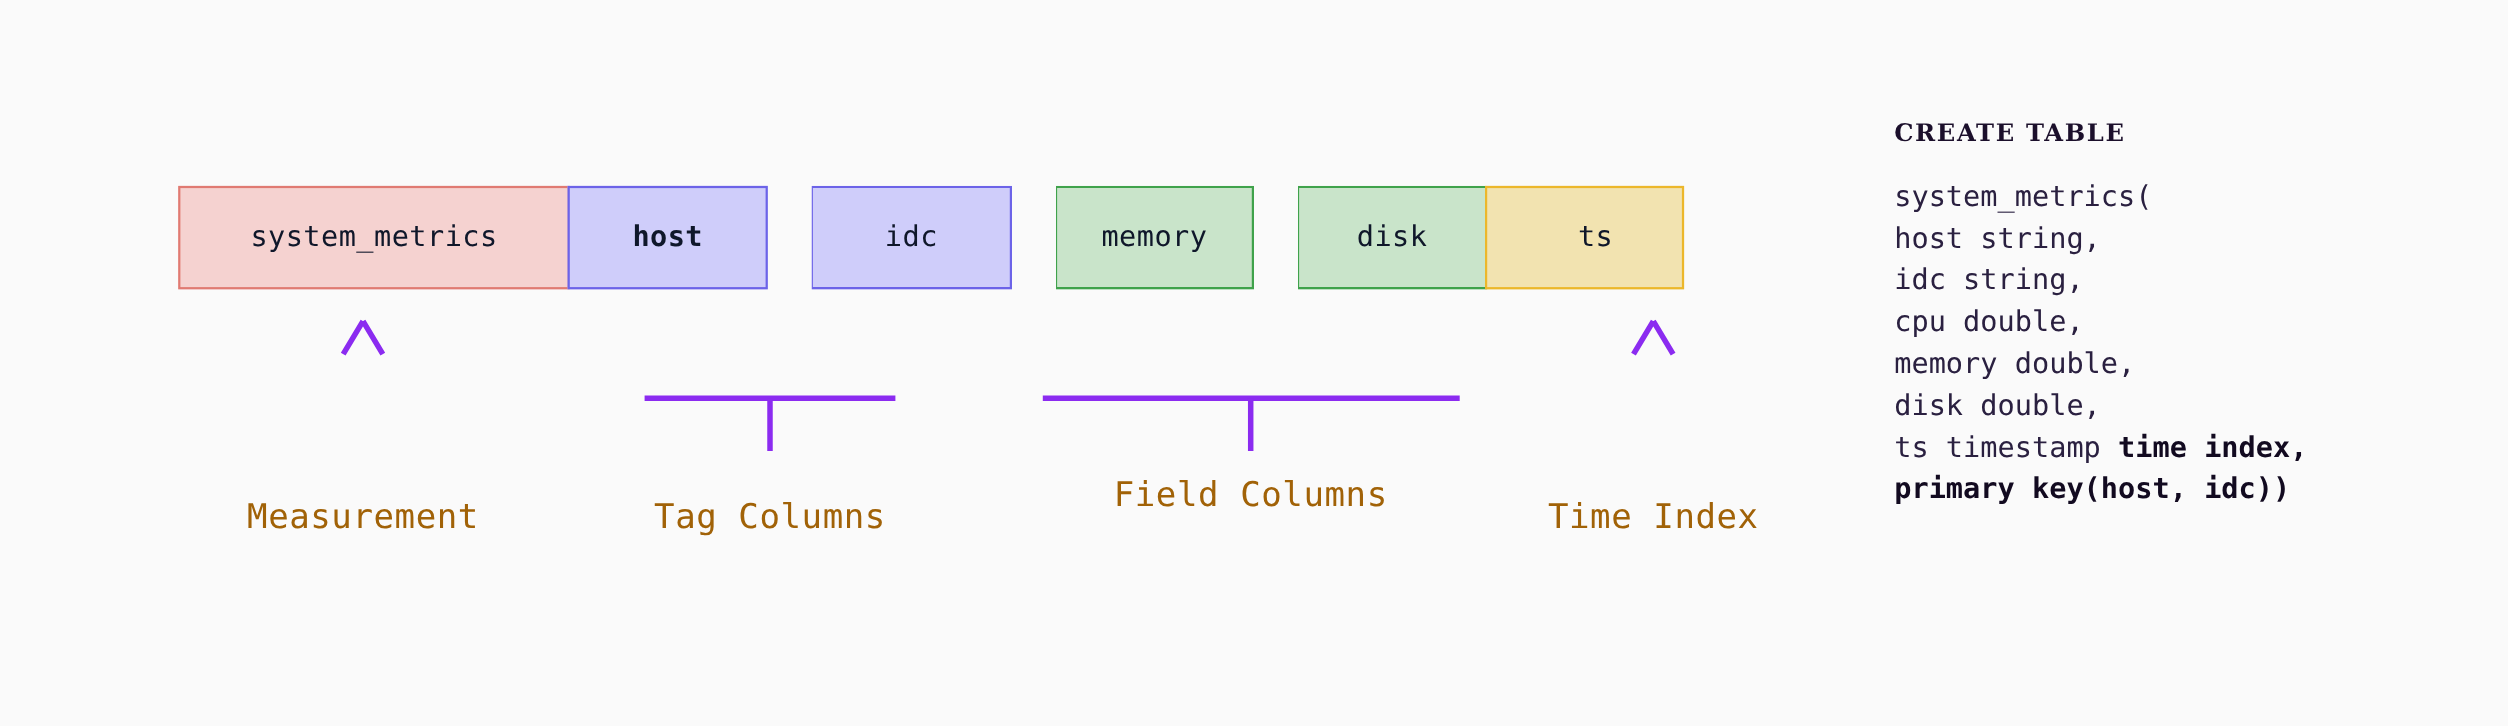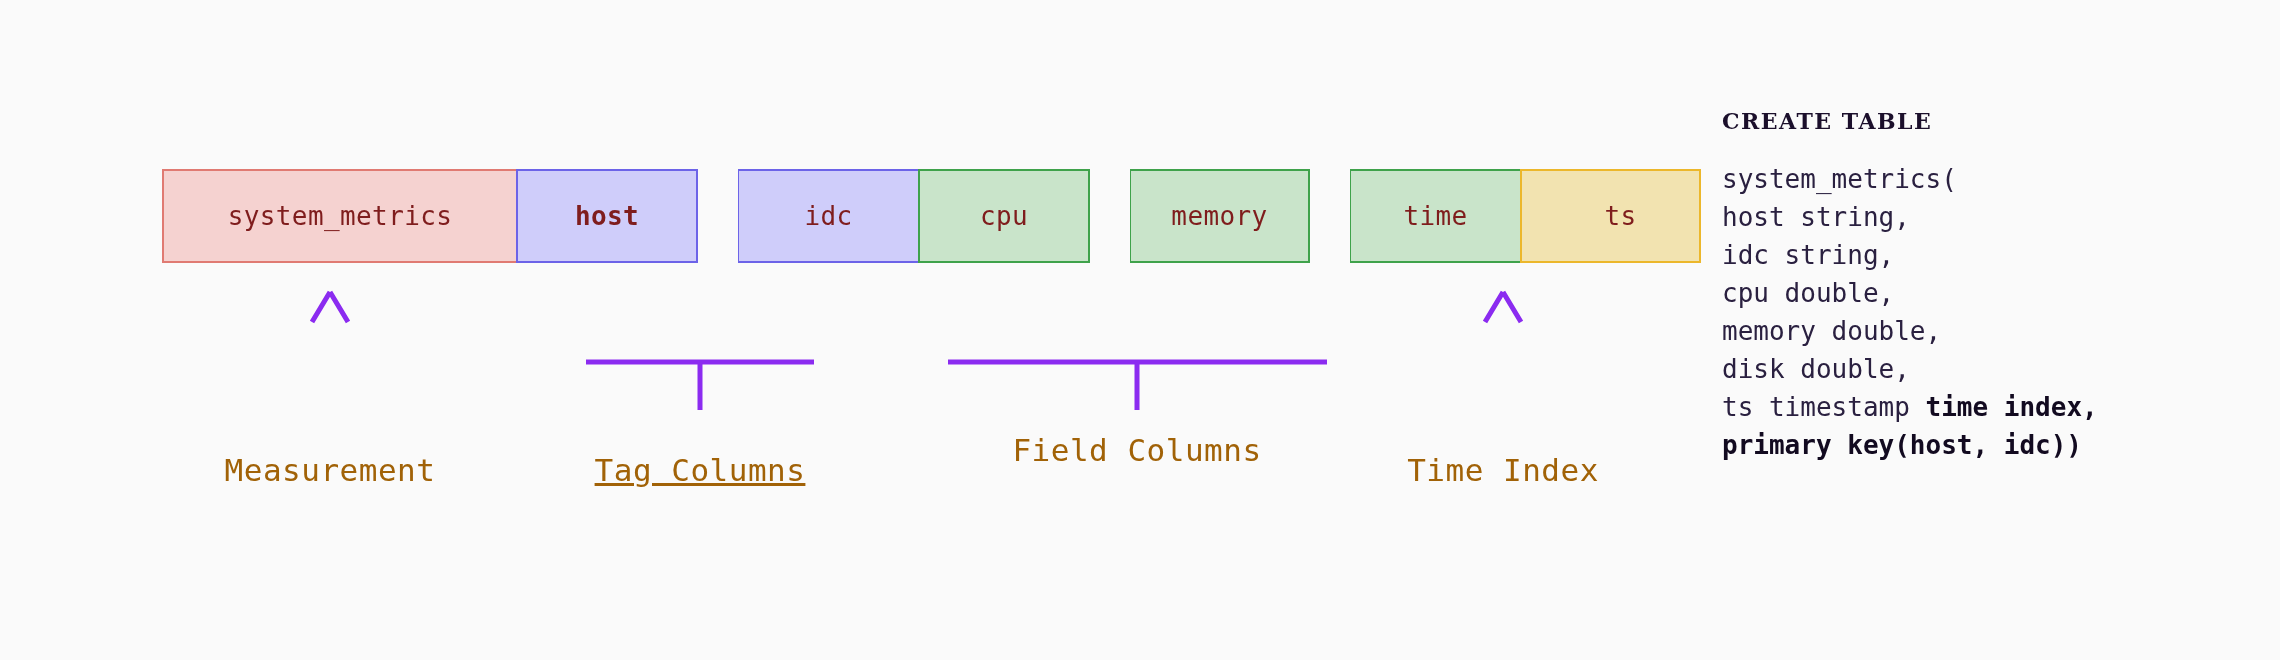--- a/index.html
+++ b/index.html
@@ -25,21 +25,21 @@
     display: flex;
     align-items: stretch;
   }
   .col-box {
     box-sizing: border-box;
     display: flex;
     align-items: center;
     justify-content: center;
     font-size: 26px;
     letter-spacing: 0.4px;
-    color: #7f1d1d;
+    color: #0f172a;
     border-style: solid;
     border-width: 2px;
     margin-left: -2px;
   }
   #schema-strip .col-box:first-child { margin-left: 0; }
 
   .grp-measurement { background: #F5D2D0; border-color: #E07A72; }
   .grp-tag         { background: #CFCDFA; border-color: #6C63E8; }
   .grp-field       { background: #C9E4CA; border-color: #3FA24B; }
   .grp-time        { background: #F2E3B0; border-color: #ECB72B; padding-left: 20px; }
@@ -95,23 +95,22 @@
   #sql-body .ln { display: block; white-space: pre; }
   #sql-body .bold { font-weight: bold; color: #120A20; }
 </style>
 </head>
 <body>
 
 <div id="schema-strip">
     <div class="col-box grp-measurement grp-start" style="width: 356px;">system_metrics</div>
     <div class="col-box grp-tag grp-start" style="width: 182px; font-weight: bold;">host</div>
     <div class="col-box grp-tag sep-thin" style="width: 182px;">idc</div>
-    <div class="col-box grp-field grp-start" style="width: 172px;">cpu</div>
     <div class="col-box grp-field sep-thin" style="width: 180px;">memory</div>
-    <div class="col-box grp-field sep-thin" style="width: 172px;">time</div>
+    <div class="col-box grp-field sep-thin" style="width: 172px;">disk</div>
     <div class="col-box grp-time grp-start" style="width: 181px;">ts</div>
   </div>
 
 <svg id="connectors" viewBox="0 0 2280 660" xmlns="http://www.w3.org/2000/svg">
   <defs>
     <linearGradient id="gradUp" x1="0" y1="1" x2="0" y2="0">
       <stop offset="0%" stop-color="#E9D5FD"></stop>
       <stop offset="45%" stop-color="#B46AF5"></stop>
       <stop offset="100%" stop-color="#8B2BF0"></stop>
     </linearGradient>
@@ -142,21 +141,21 @@
   </g>
 
   <g>
     <line x1="1503" y1="412" x2="1503" y2="300" stroke="url(#gradUp)" stroke-width="5"></line>
     <path d="M 1503 292 L 1485 322 M 1503 292 L 1521 322" stroke="#8B2BF0" stroke-width="5" fill="none" stroke-linecap="butt"></path>
   </g>
 </svg>
 
 <div id="captions">
     <div class="caption" style="left: 330px; top: 452px;">Measurement</div>
-    <div class="caption" style="left: 700px; top: 452px; text-decoration: underline;">Tag Columns</div>
+    <div class="caption" style="left: 700px; top: 452px;">Tag Columns</div>
     <div class="caption" style="left: 1137px; top: 432px;">Field Columns</div>
     <div class="caption" style="left: 1503px; top: 452px;">Time Index</div>
   </div>
 
 <div id="sql-panel">
   <div id="sql-title">CREATE TABLE</div>
   <div id="sql-body"><span class="ln"><span>system_metrics(</span></span><span class="ln"><span>host string,</span></span><span class="ln"><span>idc string,</span></span><span class="ln"><span>cpu double,</span></span><span class="ln"><span>memory double,</span></span><span class="ln"><span>disk double,</span></span><span class="ln"><span>ts timestamp </span><span class="bold">time index,</span></span><span class="ln"><span class="bold">primary key(host, idc))</span></span></div>
 </div>
 
 </body></html>

